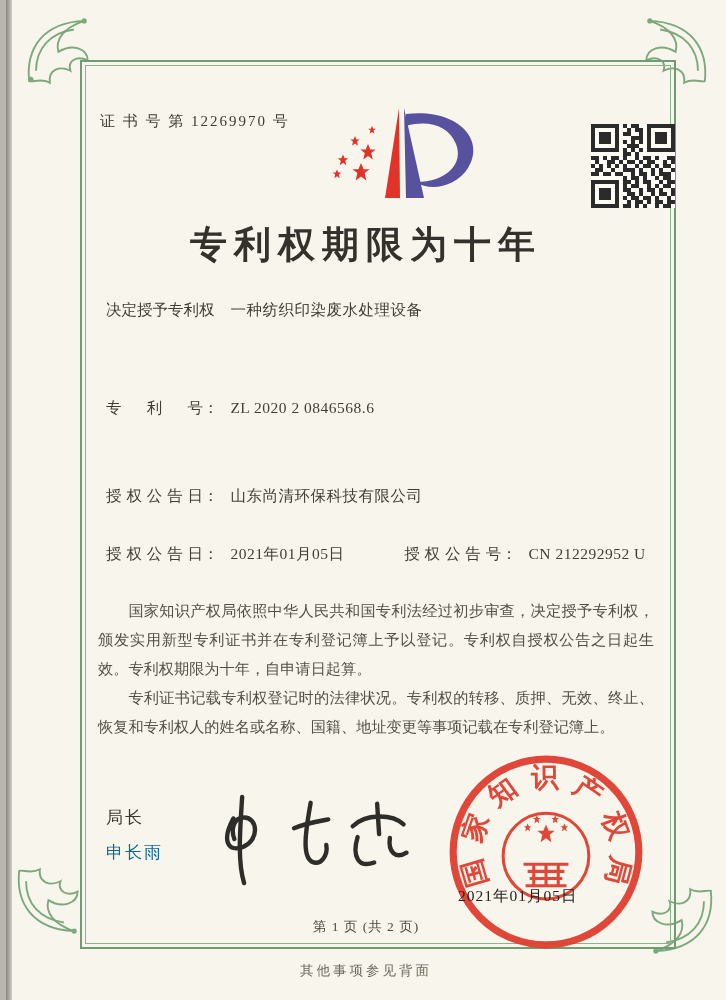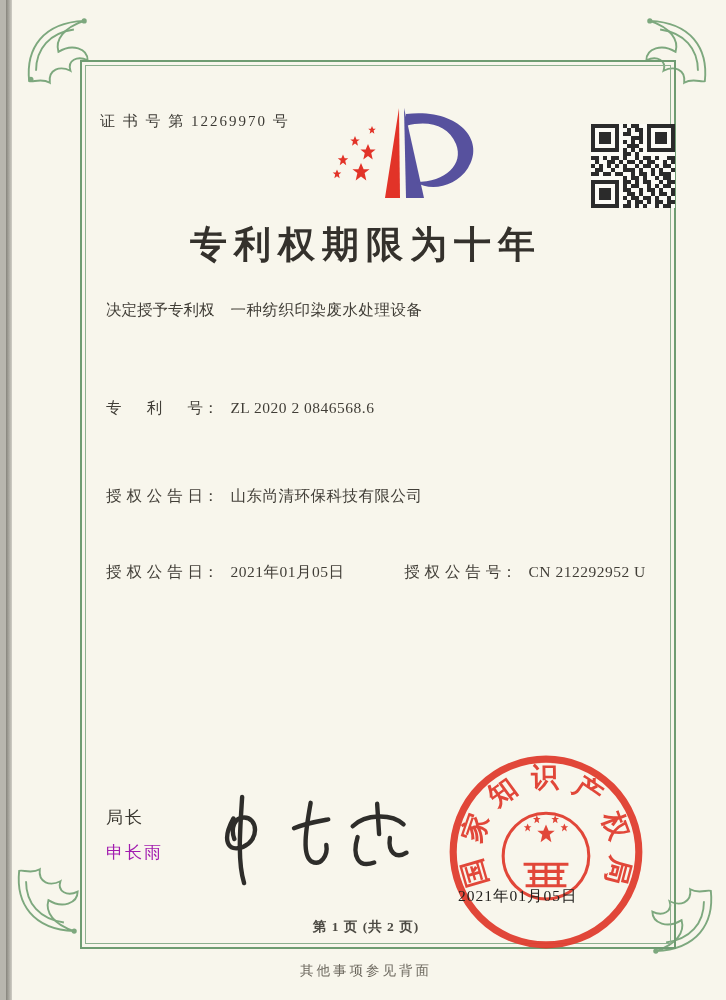--- a/index.html
+++ b/index.html
@@ -11,23 +11,23 @@
   .frame-inner{position:absolute;left:3px;top:3px;right:3px;bottom:3px;border:1px solid #8db08f;}
   .cert-no{left:94px;top:112px;font-size:15px;letter-spacing:2px;color:#3c3a34;}
   .title{left:0;top:220px;width:720px;text-align:center;font-size:37px;font-weight:bold;color:#34312c;letter-spacing:7px;}
   .frow{position:absolute;font-size:15.5px;color:#413e37;white-space:nowrap;}
   .flabel{display:inline-block;width:97px;text-align:justify;text-align-last:justify;vertical-align:bottom;}
   .colon{margin-right:8px;}
   .fvalue{letter-spacing:0.5px;font-family:Liberation Serif, serif;}
   .paras{left:92px;top:596px;width:556px;font-size:15.2px;line-height:29px;color:#534f46;text-align:justify;}
   .paras p{margin:0;text-indent:2em;}
   .sig-label{left:100px;top:806px;font-size:17px;color:#3a3831;letter-spacing:2px;}
-  .sig-name{left:100px;top:841px;font-size:17px;color:#a21caf;letter-spacing:2px;}
+  .sig-name{left:100px;top:841px;font-size:17px;color:#0369a1;letter-spacing:2px;}
   .seal-date{left:452px;top:886px;font-size:15.5px;color:#23221f;letter-spacing:1px;z-index:6;}
-  .page-num{left:0;top:918px;width:720px;text-align:center;font-size:13.5px;color:#4c4a43;letter-spacing:1px;font-weight:bold;}
+  .page-num{left:0;top:918px;width:720px;text-align:center;font-size:13.5px;color:#4c4a43;letter-spacing:1px;}
   .footer-note{left:0;top:962px;width:720px;text-align:center;font-size:13.5px;color:#6b675d;letter-spacing:3px;}
   .qr{left:585px;top:124px;width:84px;height:84px;background:#fcfbf6;}
   .qrm{position:absolute;display:block;width:4px;height:4px;background:#2b2b2b;}
   .logo{left:300px;top:102px;width:195px;height:110px;}
   .seal{left:438px;top:750px;width:204px;height:204px;z-index:5;opacity:.93;}
   .sig-svg{left:198px;top:790px;width:225px;height:100px;}
   .orn{position:absolute;width:86px;height:86px;}
   .orn.tl{left:18px;top:14px;}
   .orn.tr{right:16px;top:14px;transform:scaleX(-1);}
   .orn.bl{left:8px;top:852px;transform:scaleY(-1);}
@@ -339,28 +339,32 @@
     <span class="fvalue">一种纺织印染废水处理设备</span>
   </div>
   <div class="frow" style="left:100px;top:398px;">
     <span class="flabel">专利号</span><span class="colon">：</span>
     <span class="fvalue">ZL 2020 2 0846568.6</span>
   </div>
   <div class="frow" style="left:100px;top:486px;">
     <span class="flabel">授权公告日</span><span class="colon">：</span>
     <span class="fvalue">山东尚清环保科技有限公司</span>
   </div>
-  <div class="frow" style="left:100px;top:562px;">
+  <div class="frow" style="left:100px;top:544px;">
     <span class="flabel">授权公告日</span><span class="colon">：</span>
     <span class="fvalue">2021年01月05日</span>
     <span style="display:inline-block;width:52px;"></span>
     <span class="flabel">授权公告号</span><span class="colon">：</span>
     <span class="fvalue">CN 212292952 U</span>
   </div>
 
+  <div class="abs paras">
+    <p>国家知识产权局依照中华人民共和国专利法经过初步审查，决定授予专利权，颁发实用新型专利证书并在专利登记簿上予以登记。专利权自授权公告之日起生效。专利权期限为十年，自申请日起算。</p>
+    <p>专利证书记载专利权登记时的法律状况。专利权的转移、质押、无效、终止、恢复和专利权人的姓名或名称、国籍、地址变更等事项记载在专利登记簿上。</p>
+  </div>
 
   <div class="abs sig-label">局长</div>
   <div class="abs sig-name">申长雨</div>
 
   <svg class="abs sig-svg" viewBox="0 0 230 100">
     <g fill="none" stroke="#2e2d2a" stroke-width="4.5" stroke-linecap="round">
       <path d="M30,28 C18,50 24,63 40,57 C57,50 55,27 41,27 C31,27 27,38 31,49"></path>
       <path d="M39,6 C37,38 34,72 41,94"></path>
       <path d="M92,38 C104,33 116,31 127,29"></path>
       <path d="M109,12 C104,40 100,66 110,72 C119,77 127,66 125,55"></path>

